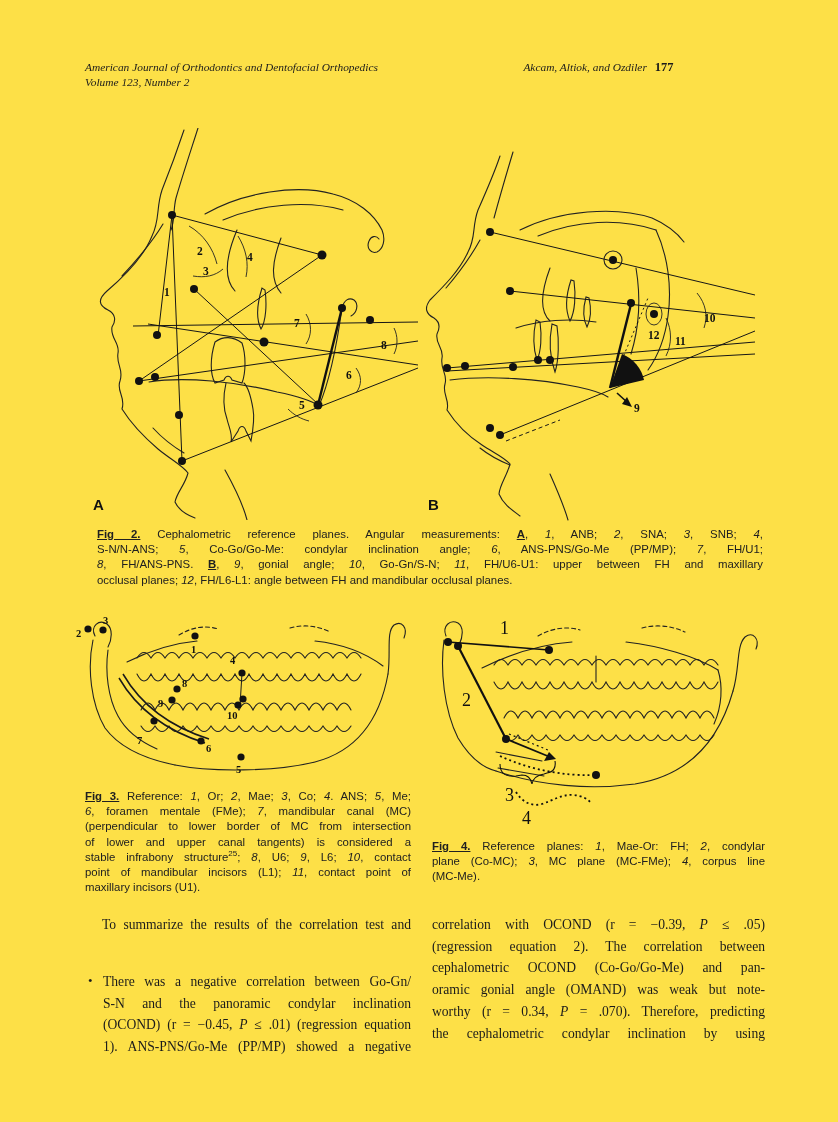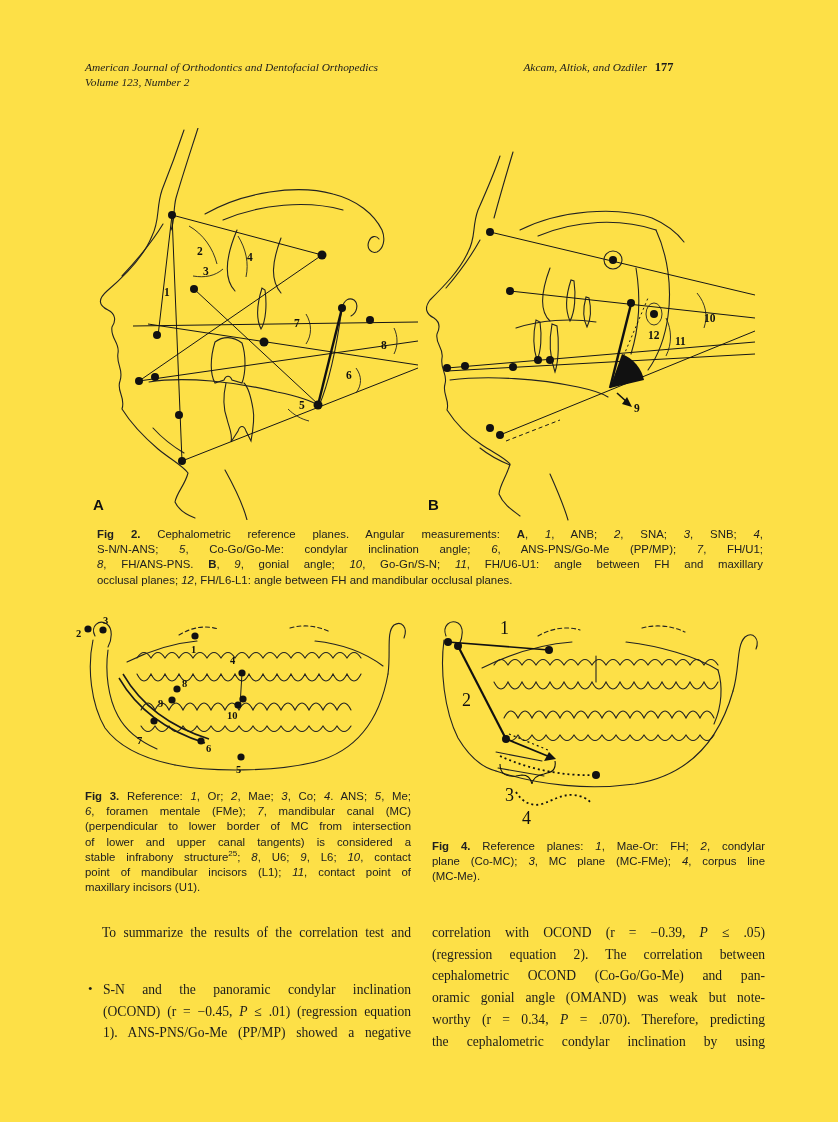--- a/index.html
+++ b/index.html
@@ -11,30 +11,30 @@
   .hdr-right{position:absolute;left:432px;top:60px;width:333px;text-align:center;
              font-size:11.4px;white-space:nowrap;}
   .hdr-right .authors{font-style:italic;}
   .hdr-right .pgnum{font-weight:700;font-size:12.5px;margin-left:8px;}
   
   .cap{font-family:"Liberation Sans",sans-serif;font-size:11.4px;line-height:15.2px;color:#202020;}
   .fig2cap{position:absolute;left:97px;top:527px;width:666px;}
   .fig3cap{position:absolute;left:85px;top:789px;width:326px;}
   .fig4cap{position:absolute;left:432px;top:839px;width:333px;}
   
-  .bodytext{font-size:13.6px;line-height:21.7px;margin-top:8px;}
+  .bodytext{font-size:13.6px;line-height:21.7px;}
   .leftcol{position:absolute;left:85px;top:914px;width:326px;}
   .bulletwrap{position:absolute;left:85px;top:971px;width:326px;}
   .bullet-marker{position:absolute;left:3px;top:-1px;font-size:13px;}
   .bullet-lines{margin-left:18px;}
   .rightcol{position:absolute;left:432px;top:914px;width:333px;}
   .ln{text-align:justify;}
   .ln.j{text-align-last:justify;}
   .ln.ind{text-indent:17px;}
-  .b{font-weight:700;} .i{font-style:italic;}
+  .b{font-weight:700;text-decoration:underline;} .i{font-style:italic;}
   sup{font-size:8px;vertical-align:super;line-height:0;}
   
   svg{position:absolute;}
   .svgA{left:85px;top:128px;}
   .svgB{left:420px;top:148px;}
   .svg3{left:75px;top:612px;}
   .svg4{left:430px;top:606px;}
   svg text{fill:#111;}
   .n2{font:700 11.5px "Liberation Serif",serif;}
   .n3{font:700 10.5px "Liberation Serif",serif;}
@@ -180,21 +180,21 @@
     <text class="n2" x="214" y="264">9</text>
     <text class="n2" x="284" y="174">10</text>
     <text class="n2" x="255" y="197">11</text>
     <text class="n2" x="228" y="191">12</text>
     <text class="plab" x="8" y="362">B</text>
   </svg>
 
   <div class="cap fig2cap">
       <div class="ln j"><span class="b">Fig 2.</span><span> Cephalometric reference planes. Angular measurements: </span><span class="b">A</span><span>, </span><span class="i">1</span><span>, ANB; </span><span class="i">2</span><span>, SNA; </span><span class="i">3</span><span>, SNB; </span><span class="i">4</span><span>,</span></div>
       <div class="ln j"><span>S-N/N-ANS; </span><span class="i">5</span><span>, Co-Go/Go-Me: condylar inclination angle; </span><span class="i">6</span><span>, ANS-PNS/Go-Me (PP/MP); </span><span class="i">7</span><span>, FH/U1;</span></div>
-      <div class="ln j"><span class="i">8</span><span>, FH/ANS-PNS. </span><span class="b">B</span><span>, </span><span class="i">9</span><span>, gonial angle; </span><span class="i">10</span><span>, Go-Gn/S-N; </span><span class="i">11</span><span>, FH/U6-U1: angle between FH and maxillary</span></div>
+      <div class="ln j"><span class="i">8</span><span>, FH/ANS-PNS. </span><span class="b">B</span><span>, </span><span class="i">9</span><span>, gonial angle; </span><span class="i">10</span><span>, Go-Gn/S-N; </span><span class="i">11</span><span>, FH/U6-U1: upper between FH and maxillary</span></div>
       <div class="ln"><span>occlusal planes; </span><span class="i">12</span><span>, FH/L6-L1: angle between FH and mandibular occlusal planes.</span></div>
     </div>
 
   <svg class="svg3" width="340" height="175" viewBox="0 0 340 175">
     <g class="ink">
       <path d="M20,24 C15,14 24,7 32,12 C38,17 37,27 33,35"></path>
       <path d="M18,28 C12,56 16,92 30,116 C44,135 70,147 100,153"></path>
       <path d="M100,153 C135,160 200,160 240,150 C278,140 304,112 313,62"></path>
       <path d="M313,62 C316,40 311,20 319,13 C327,8 333,16 329,26"></path>
       <path d="M33,38 C30,60 33,86 43,104 C51,119 64,129 82,137"></path>
@@ -295,20 +295,21 @@
       <div class="ln"><span>(MC-Me).</span></div>
     </div>
 
   <div class="bodytext leftcol">
       <div class="ln j ind"><span>To summarize the results of the correlation test and</span></div>
     </div>
 
   <div class="bodytext bulletwrap">
     <span class="bullet-marker">•</span>
     <div class="bullet-lines">
+        <div class="ln j"><span>There was a negative correlation between Go-Gn/</span></div>
         <div class="ln j"><span>S-N and the panoramic condylar inclination</span></div>
         <div class="ln j"><span>(OCOND) (r = −0.45, </span><span class="i">P</span><span> ≤ .01) (regression equation</span></div>
         <div class="ln j"><span>1). ANS-PNS/Go-Me (PP/MP) showed a negative</span></div>
       </div>
   </div>
 
   <div class="bodytext rightcol">
       <div class="ln j"><span>correlation with OCOND (r = −0.39, </span><span class="i">P</span><span> ≤ .05)</span></div>
       <div class="ln j"><span>(regression equation 2). The correlation between</span></div>
       <div class="ln j"><span>cephalometric OCOND (Co-Go/Go-Me) and pan-</span></div>

